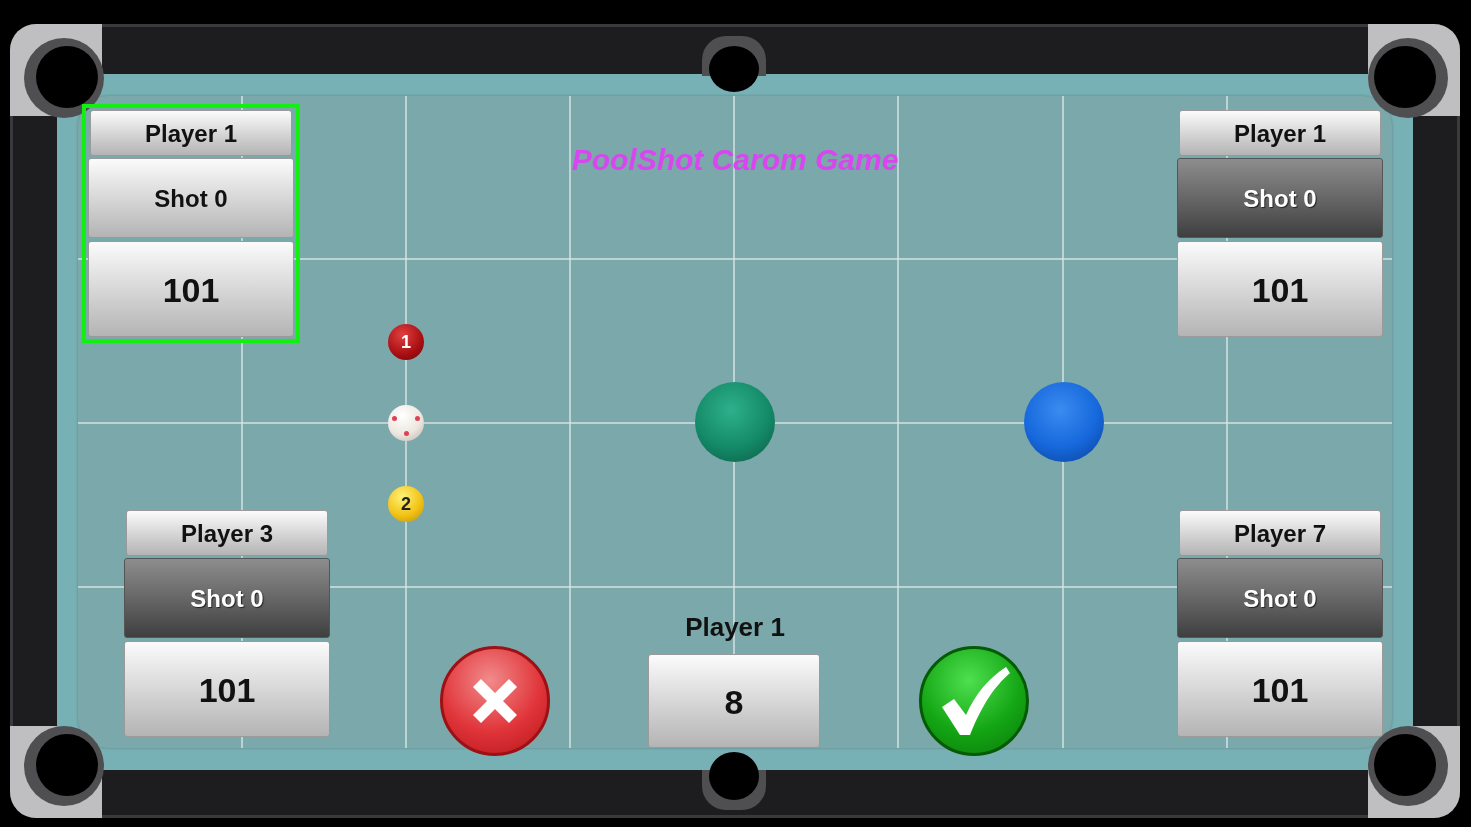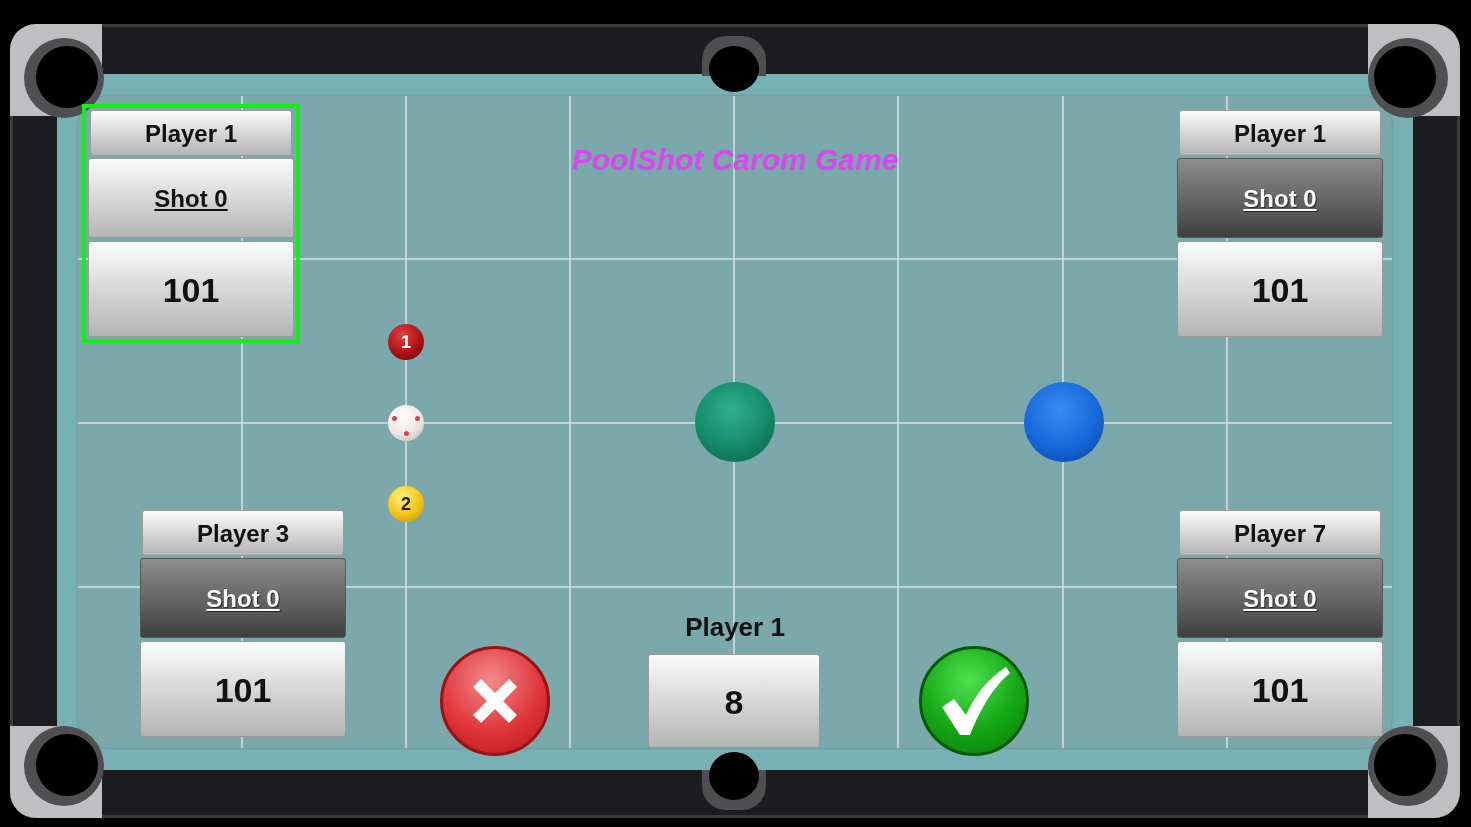--- a/index.html
+++ b/index.html
@@ -47,21 +47,21 @@
       background: linear-gradient(#fbfbfb, #c9c9c9 70%, #b4b4b4);
       border: 1px solid #9a9a9a; border-radius: 3px; color: #111; text-align: center;
       font-weight: bold; box-sizing: border-box; cursor: pointer;
     }
     .btn-dark {
       background: linear-gradient(#8d8d8d, #5f5f5f 60%, #3f3f3f);
       border: 1px solid #555; border-radius: 3px; color: #fff; text-align: center;
       font-weight: bold; box-sizing: border-box; text-shadow: 1px 1px 1px #222; cursor: pointer;
     }
     .p-name { height: 46px; line-height: 46px; font-size: 24px; margin: 0 2px; }
-    .p-shot { height: 80px; line-height: 80px; font-size: 24px; margin-top: 2px; text-decoration: underline; }
+    .p-shot { height: 80px; line-height: 80px; font-size: 24px; margin-top: 2px; }
     .p-score { height: 96px; line-height: 96px; font-size: 34px; margin-top: 3px; }
 
     .ball { position: absolute; border-radius: 50%; }
     .small-ball { width: 36px; height: 36px; text-align: center; line-height: 36px; font-weight: bold; font-size: 18px; }
     .ball-red { background: radial-gradient(circle at 40% 30%, #e04040, #a80e12 60%, #6a0508); color: #fff; }
     .ball-white { background: radial-gradient(circle at 40% 30%, #ffffff, #ece8e0 55%, #b9b3a8); }
     .ball-yellow { background: radial-gradient(circle at 40% 30%, #fff27a, #f2c417 55%, #c08d06); color: #222; }
     .dot { position: absolute; width: 5px; height: 5px; border-radius: 50%; background: #e04055; }
     .big-ball { width: 80px; height: 80px; }
     .ball-green { background: radial-gradient(circle at 45% 35%, #2fb08c, #148a68 55%, #0b5a42); }
@@ -123,21 +123,21 @@
   <div class="btn-light p-shot">Shot 0</div>
   <div class="btn-light p-score">101</div>
 </div>
 
 <div class="player-panel" style="left:1177px;top:110px;">
   <div class="btn-light p-name">Player 1</div>
   <div class="btn-dark p-shot">Shot 0</div>
   <div class="btn-light p-score">101</div>
 </div>
 
-<div class="player-panel" style="left:92px;top:510px;padding-left:48px;">
+<div class="player-panel" style="left:76px;top:510px;padding-left:48px;">
   <div class="btn-light p-name">Player 3</div>
   <div class="btn-dark p-shot">Shot 0</div>
   <div class="btn-light p-score">101</div>
 </div>
 
 <div class="player-panel" style="left:1177px;top:510px;">
   <div class="btn-light p-name">Player 7</div>
   <div class="btn-dark p-shot">Shot 0</div>
   <div class="btn-light p-score">101</div>
 </div>

